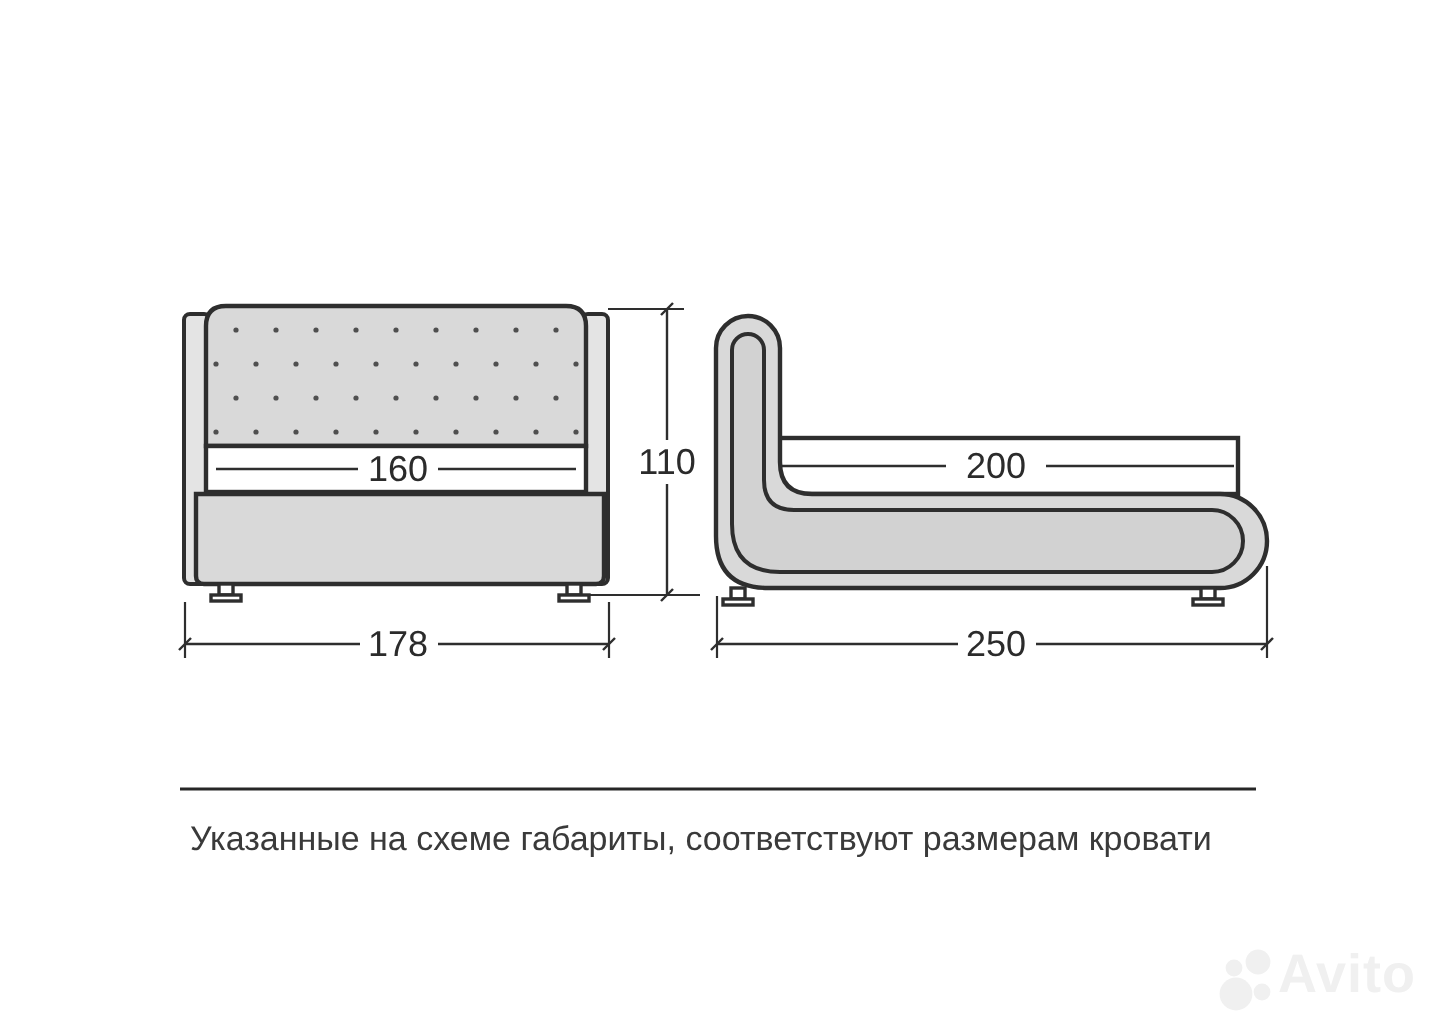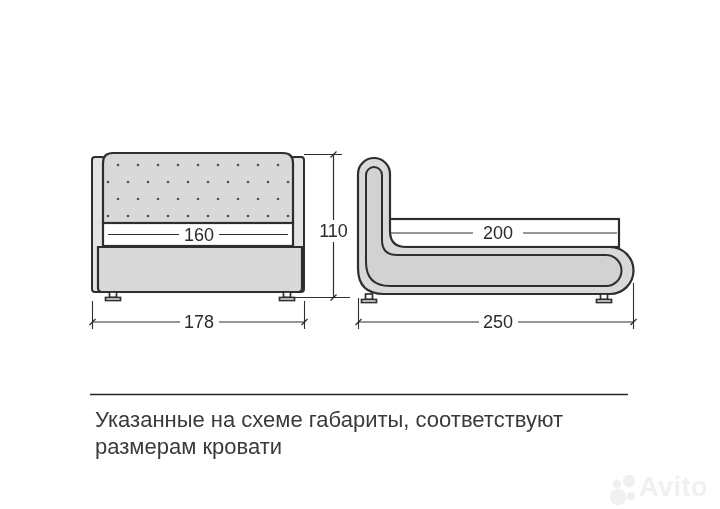--- a/index.html
+++ b/index.html
@@ -11,21 +11,21 @@
   .post{fill:#e4e4e4;stroke:#2e2e2e;stroke-width:2;}
   .band{fill:#ffffff;stroke:#2e2e2e;stroke-width:2.2;}
   .inner{fill:#d2d2d2;stroke:#2e2e2e;stroke-width:2;}
   .foot{fill:#ffffff;stroke:#2e2e2e;stroke-width:1.7;}
   .dim{stroke:#2e2e2e;stroke-width:1.2;fill:none;}
   .ext{stroke:#2e2e2e;stroke-width:1.1;fill:none;}
   .dimtext{font-family:"Liberation Sans",sans-serif;font-size:18px;fill:#2b2b2b;
            text-anchor:middle;}
   .divider{stroke:#262626;stroke-width:1.6;}
   .caption{position:absolute;left:95px;top:406px;width:540px;
-           font-size:22px;line-height:27px;color:#3a3a3a;}
+           font-size:17px;line-height:27px;color:#3a3a3a;}
   .watermark{position:absolute;right:3px;bottom:3px;width:108px;height:46px;
              display:flex;align-items:flex-end;}
   .wm-text{font-size:27px;font-weight:bold;color:#f0f0f0;line-height:1;
            letter-spacing:0.5px;margin-left:2px;padding-bottom:5px;}
 </style>
 </head>
 <body>
 
 <div class="stage">
 <svg viewBox="0 0 720 509" width="720" height="509">

